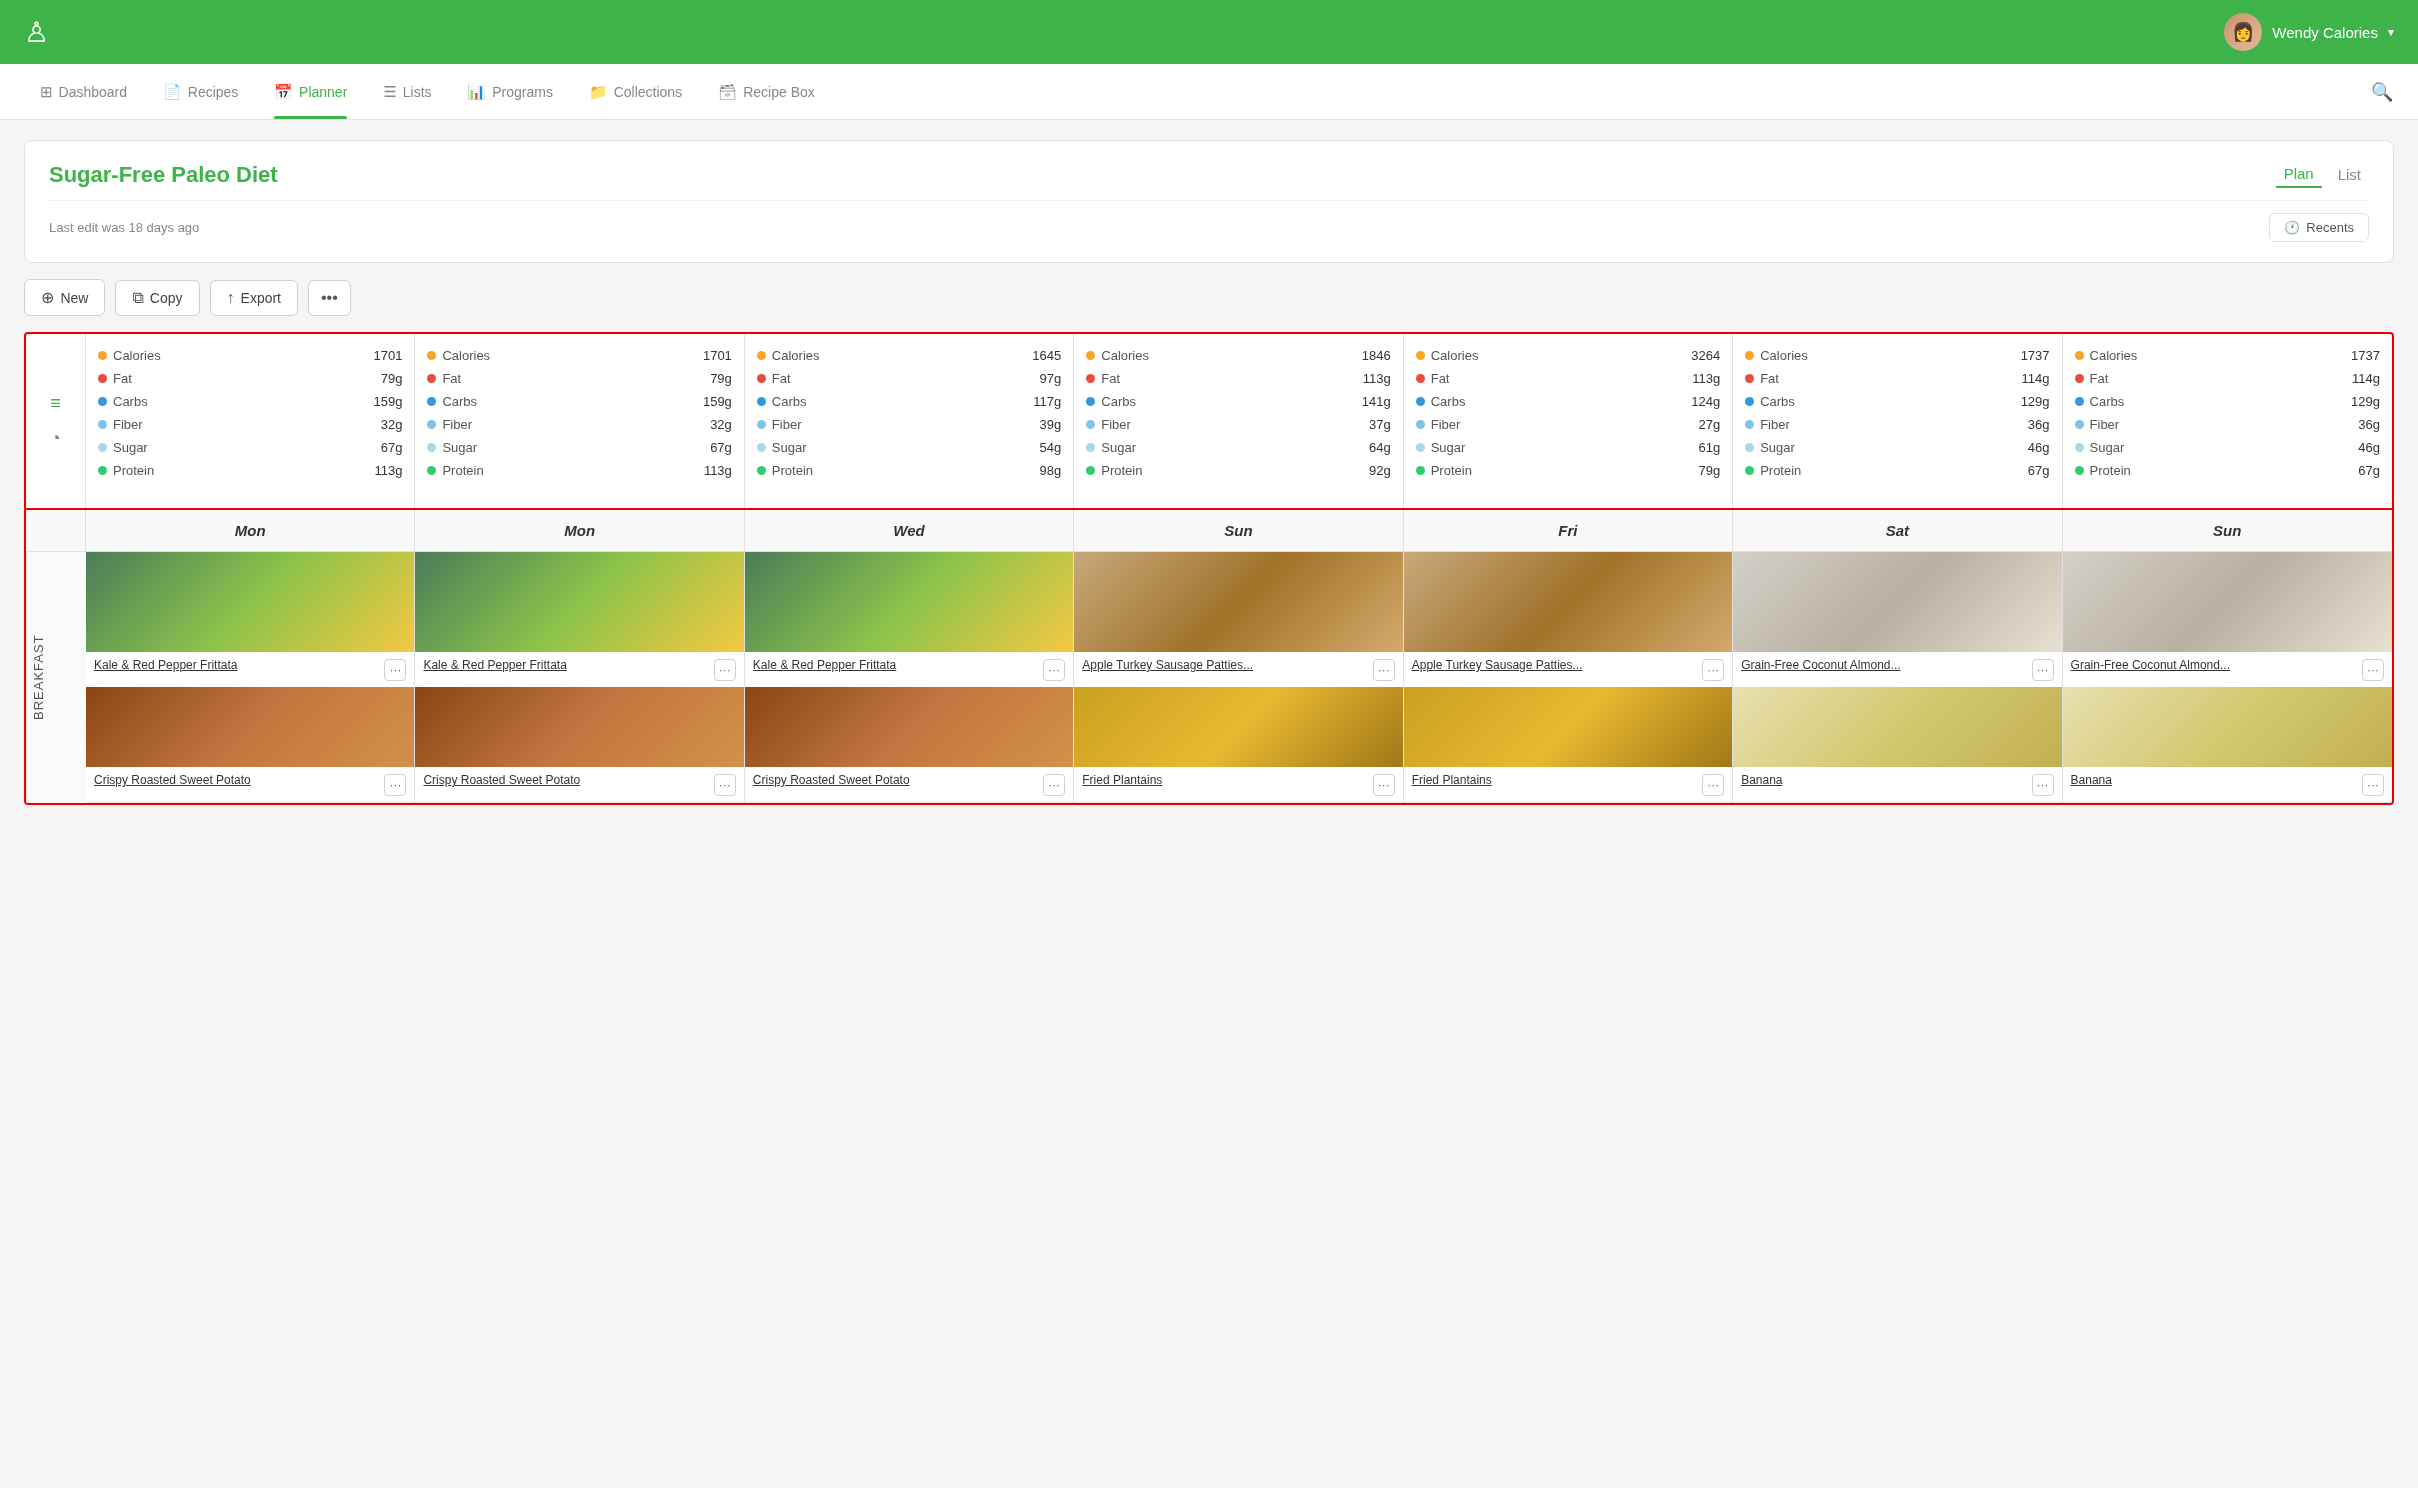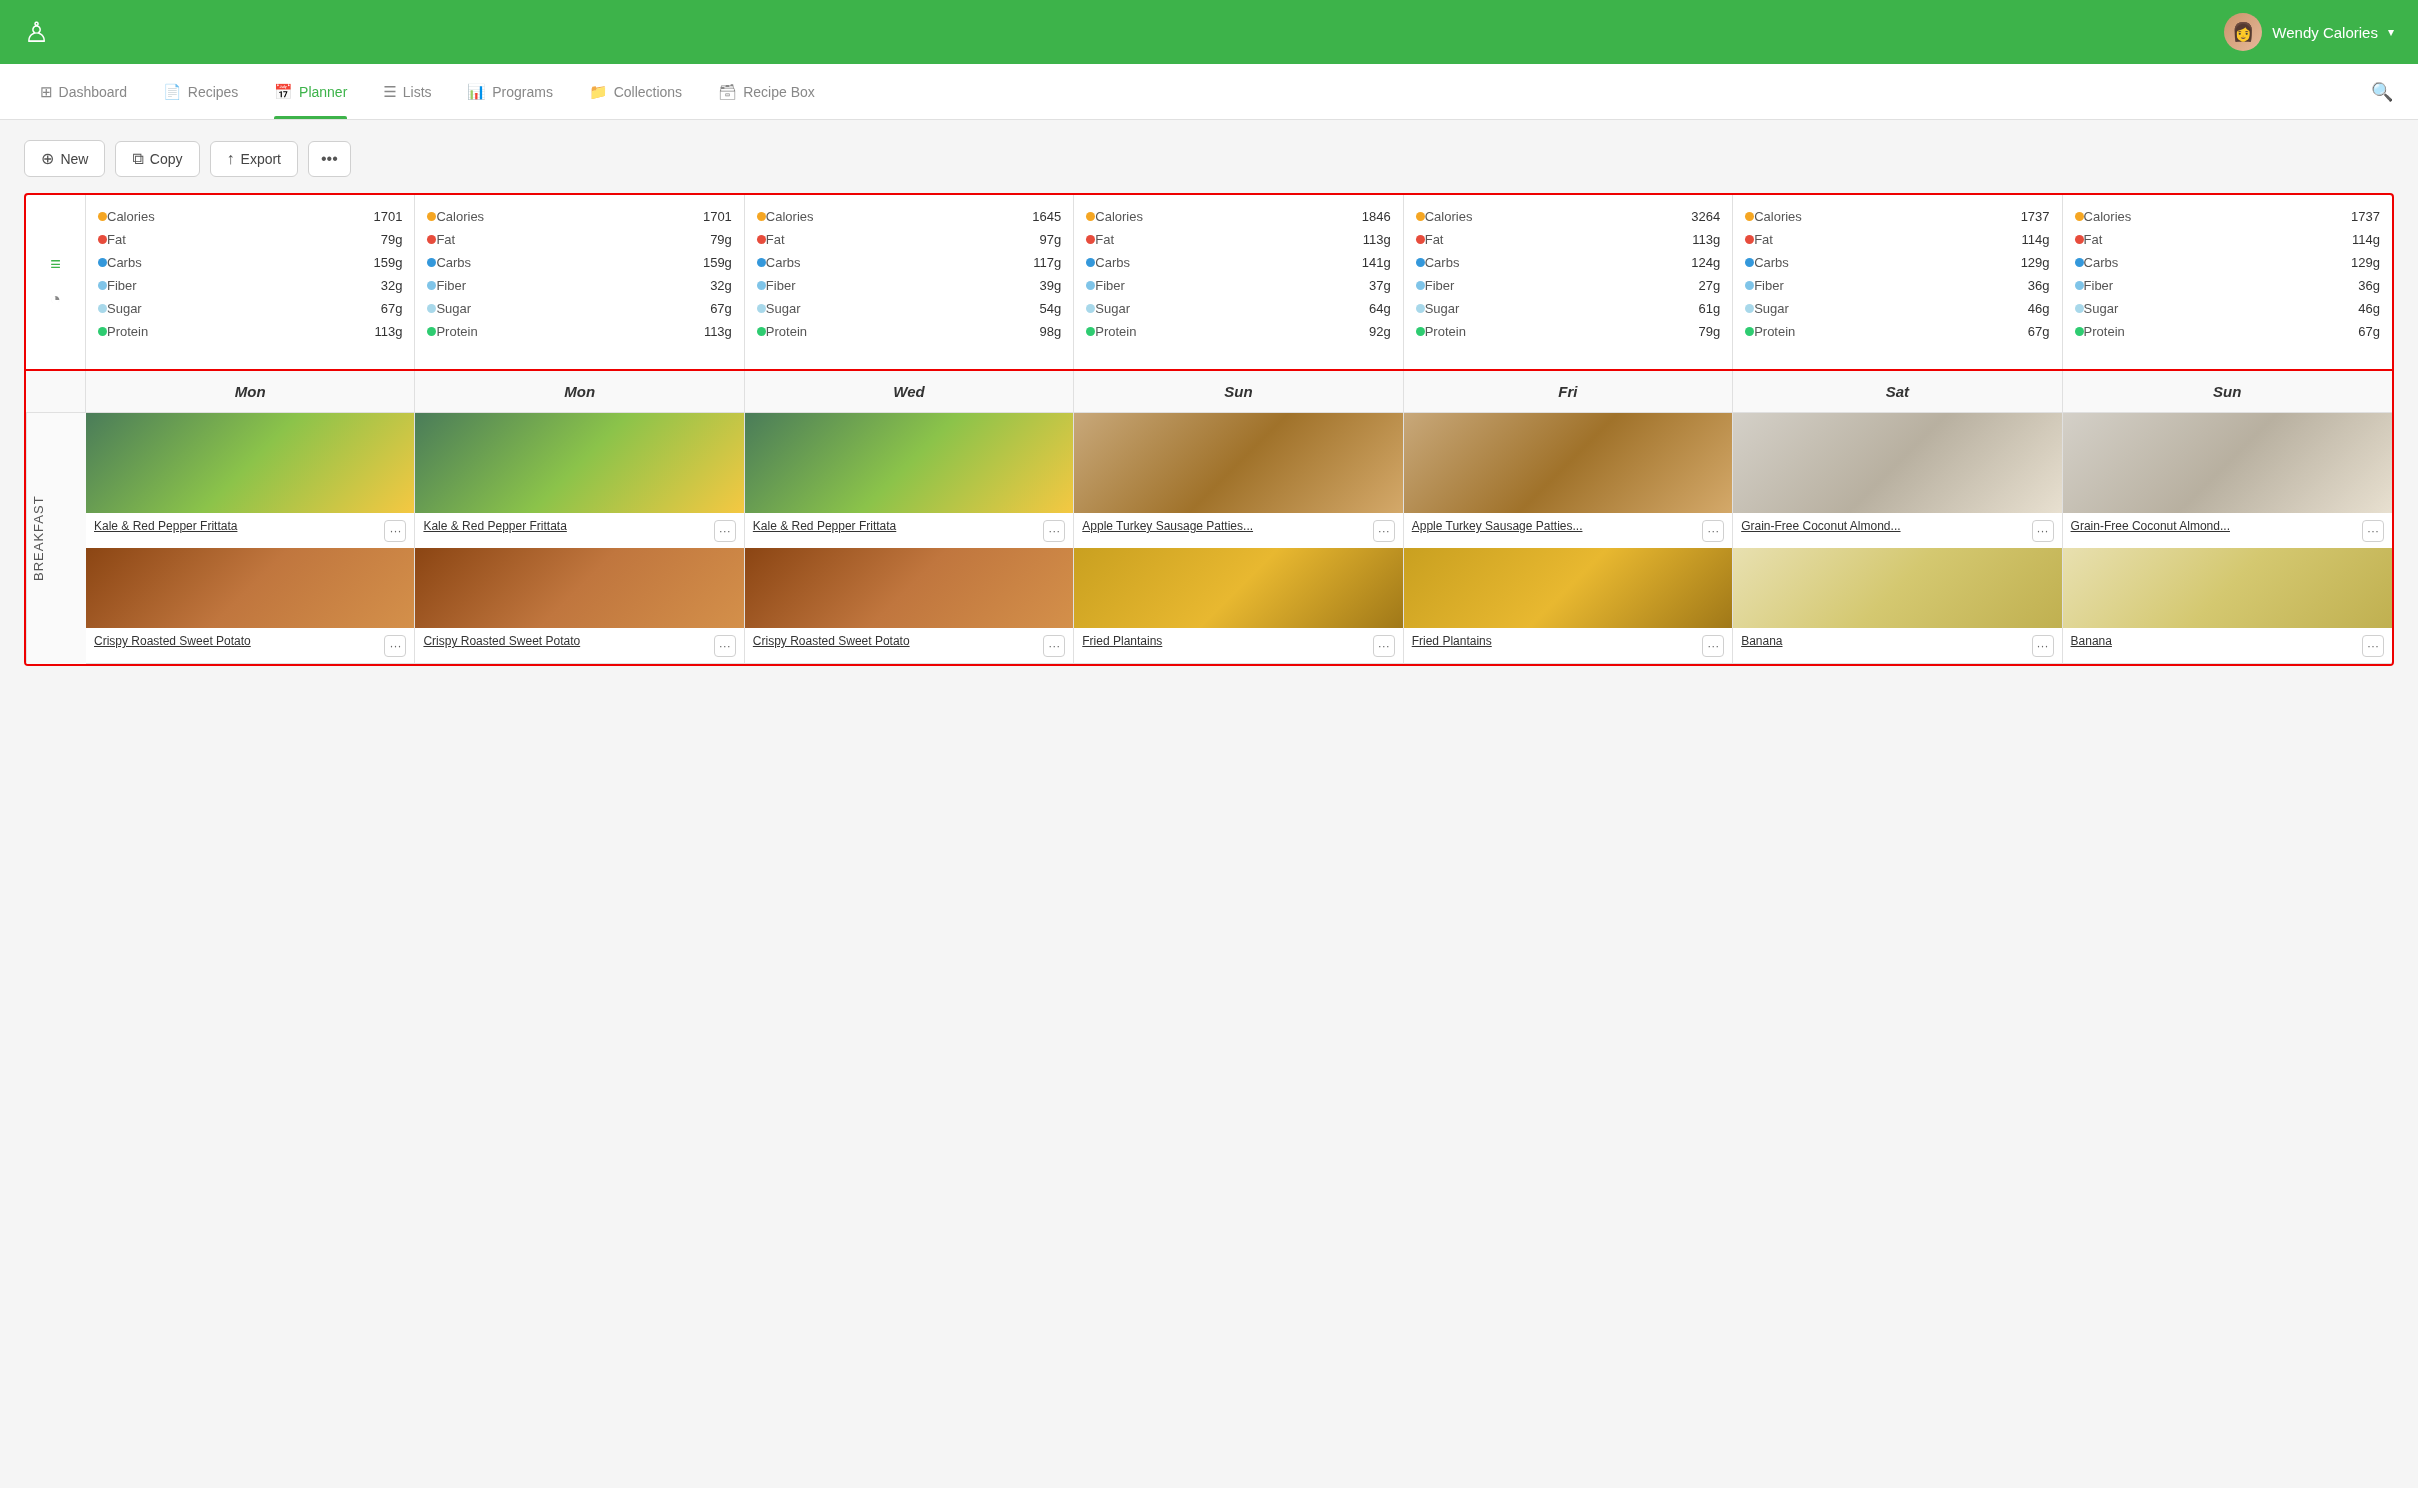--- a/index.html
+++ b/index.html
@@ -123,21 +123,21 @@
       border-right: 1px solid #e0e0e0;
     }
     .icon-list { font-size: 18px; color: #3db34a; }
     .icon-pie { font-size: 18px; color: #888; }
     .nutrition-day {
       padding: 14px 12px;
       border-right: 1px solid #e0e0e0;
     }
     .nutrition-day:last-child { border-right: none; }
     .nutrition-item {
-      display: flex; align-items: center; 
+      display: flex; align-items: center; gap: 6px;
       margin-bottom: 8px; font-size: 13px;
     }
     .nutrition-item:last-child { margin-bottom: 16px; }
     .dot { width: 9px; height: 9px; border-radius: 50%; display: inline-block; flex-shrink: 0; }
     .dot-yellow { background: #f5a623; }
     .dot-red { background: #e74c3c; }
     .dot-blue { background: #3498db; }
     .dot-light-blue { background: #7fc4e8; }
     .dot-pale-blue { background: #a8d8ea; }
     .dot-green { background: #2ecc71; }
@@ -249,20 +249,36 @@
   <a class="nav-item">
     <span class="nav-icon">🗃</span>
     <span>Recipe Box</span>
   </a>
   <div class="nav-spacer"></div>
   <span class="search-icon-nav">🔍</span>
 </nav>
 
 <div class="main-content">
 
+  <div class="plan-card">
+    <div class="plan-header">
+      <h1 class="plan-title">Sugar-Free Paleo Diet</h1>
+      <div class="plan-view-tabs">
+        <span class="plan-view-tab active">Plan</span>
+        <span class="plan-view-tab">List</span>
+      </div>
+    </div>
+    <div class="plan-meta">
+      <span>Last edit was 18 days ago</span>
+      <button class="recents-btn">
+        <span>🕐</span>
+        <span>Recents</span>
+      </button>
+    </div>
+  </div>
 
   <div class="toolbar">
     <button class="toolbar-btn">
       <span class="toolbar-btn-icon">⊕</span>
       <span>New</span>
     </button>
     <button class="toolbar-btn">
       <span class="toolbar-btn-icon">⧉</span>
       <span>Copy</span>
     </button>

